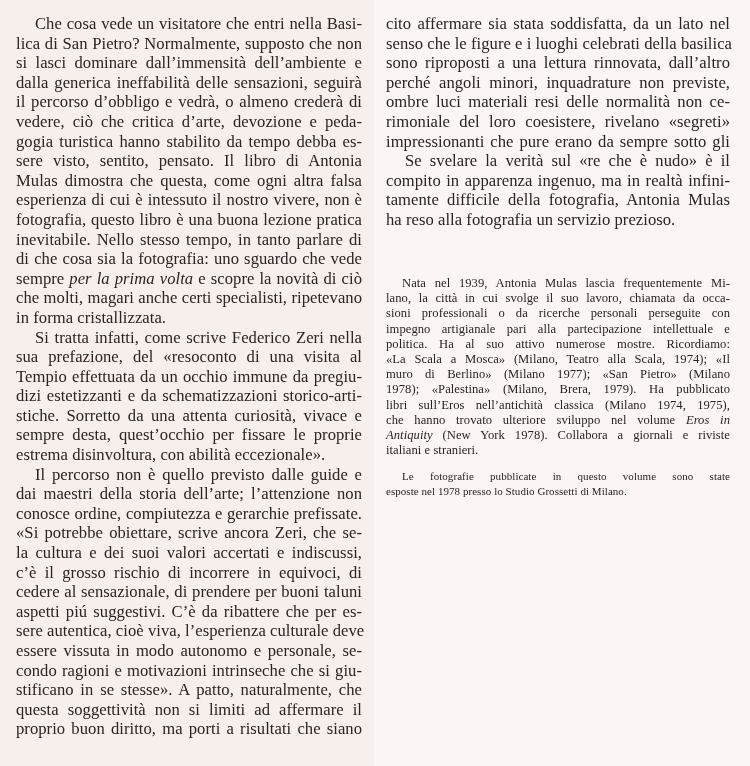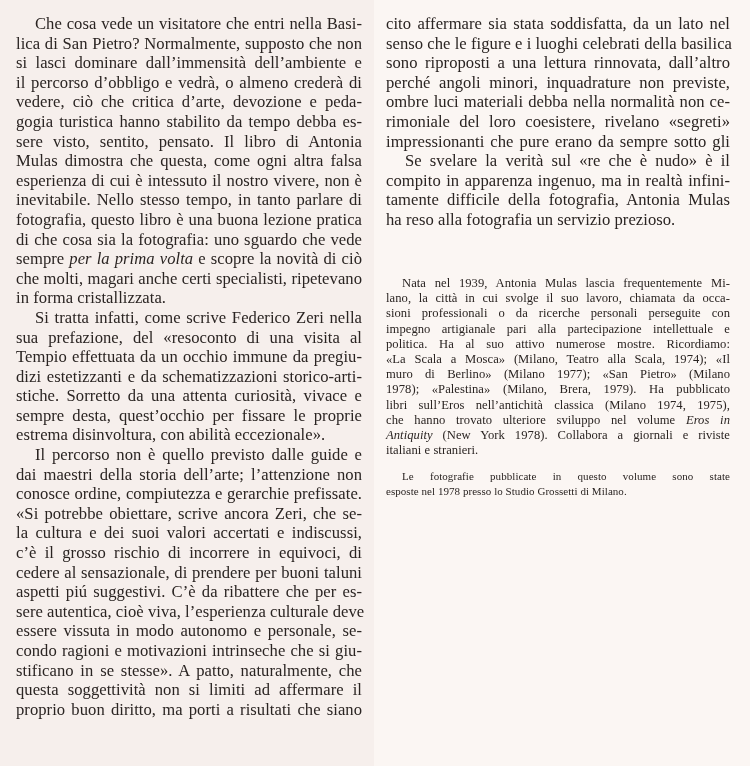--- a/index.html
+++ b/index.html
@@ -50,28 +50,29 @@
 </head>
 <body>
 
 <div class="page-left"></div>
 <div class="page-right"></div>
 
 <div class="col col-left" id="left-col">
     <span class="line indent">Che cosa vede un visitatore che entri nella Basi-</span>
     <span class="line">lica di San Pietro? Normalmente, supposto che non</span>
     <span class="line">si lasci dominare dall’immensità dell’ambiente e</span>
+    <span class="line">dalla generica ineffabilità delle sensazioni, seguirà</span>
     <span class="line">il percorso d’obbligo e vedrà, o almeno crederà di</span>
     <span class="line">vedere, ciò che critica d’arte, devozione e peda-</span>
     <span class="line">gogia turistica hanno stabilito da tempo debba es-</span>
     <span class="line">sere visto, sentito, pensato. Il libro di Antonia</span>
     <span class="line">Mulas dimostra che questa, come ogni altra falsa</span>
     <span class="line">esperienza di cui è intessuto il nostro vivere, non è</span>
+    <span class="line">fotografia, questo libro è una buona lezione pratica</span>
     <span class="line">inevitabile. Nello stesso tempo, in tanto parlare di</span>
-    <span class="line">fotografia, questo libro è una buona lezione pratica</span>
     <span class="line">di che cosa sia la fotografia: uno sguardo che vede</span>
     <span class="line"><span>sempre </span><span class="it">per la prima volta</span><span> e scopre la novità di ciò</span></span>
     <span class="line">che molti, magari anche certi specialisti, ripetevano</span>
     <span class="line last">in forma cristallizzata.</span>
     <span class="line indent">Si tratta infatti, come scrive Federico Zeri nella</span>
     <span class="line">sua prefazione, del «resoconto di una visita al</span>
     <span class="line">Tempio effettuata da un occhio immune da pregiu-</span>
     <span class="line">dizi estetizzanti e da schematizzazioni storico-arti-</span>
     <span class="line">stiche. Sorretto da una attenta curiosità, vivace e</span>
     <span class="line">sempre desta, quest’occhio per fissare le proprie</span>
@@ -89,21 +90,21 @@
     <span class="line">condo ragioni e motivazioni intrinseche che si giu-</span>
     <span class="line">stificano in se stesse». A patto, naturalmente, che</span>
     <span class="line">questa soggettività non si limiti ad affermare il</span>
     <span class="line">proprio buon diritto, ma porti a risultati che siano</span>
   </div>
 <div class="col col-right" id="right-col">
     <span class="line">cito affermare sia stata soddisfatta, da un lato nel</span>
     <span class="line">senso che le figure e i luoghi celebrati della basilica</span>
     <span class="line">sono riproposti a una lettura rinnovata, dall’altro</span>
     <span class="line">perché angoli minori, inquadrature non previste,</span>
-    <span class="line">ombre luci materiali debba nella normalità non ce-</span>
+    <span class="line">ombre luci materiali resi delle normalità non ce-</span>
     <span class="line">rimoniale del loro coesistere, rivelano «segreti»</span>
     <span class="line">impressionanti che pure erano da sempre sotto gli</span>
     <span class="line indent">Se svelare la verità sul «re che è nudo» è il</span>
     <span class="line">compito in apparenza ingenuo, ma in realtà infini-</span>
     <span class="line">tamente difficile della fotografia, Antonia Mulas</span>
     <span class="line last">ha reso alla fotografia un servizio prezioso.</span>
   </div>
 <div class="bio" id="bio">
     <span class="line indent">Nata nel 1939, Antonia Mulas lascia frequentemente Mi-</span>
     <span class="line">lano, la città in cui svolge il suo lavoro, chiamata da occa-</span>

